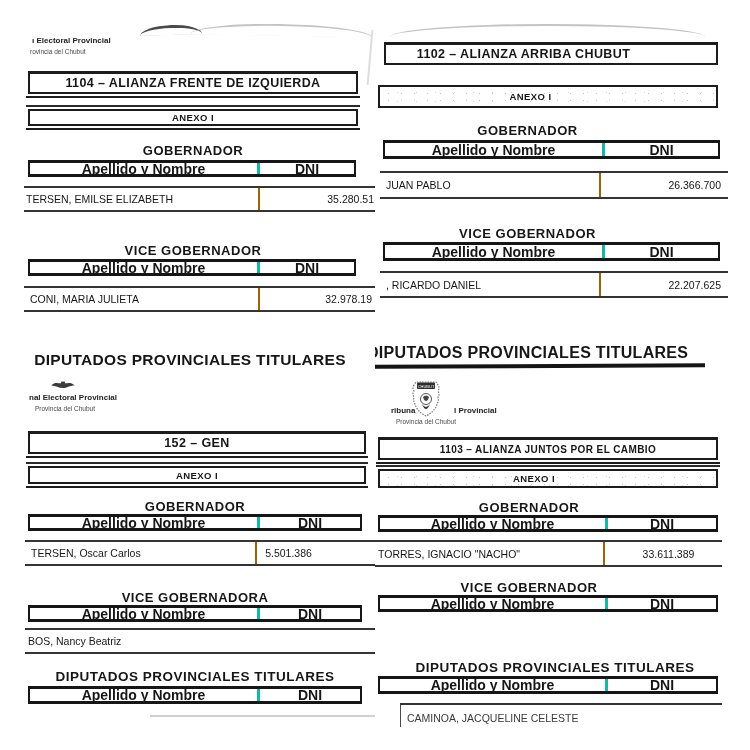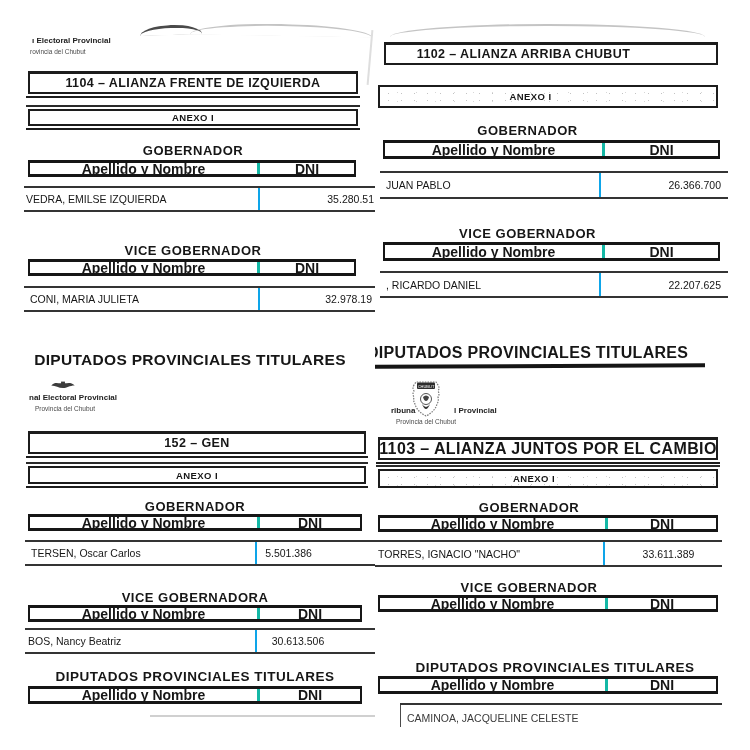--- a/index.html
+++ b/index.html
@@ -38,21 +38,21 @@
   .thead{position:absolute;display:flex;align-items:stretch;
          border:2.5px solid #161616;border-top-width:3px;border-bottom-width:3px;}
   .thead .c1,.thead .c2{display:flex;align-items:center;justify-content:center;
          font-weight:bold;font-size:14px;white-space:pre;text-align:right;}
   .thead .c2{flex:1;border-left:3px solid #14b8a6;}
 
   
   .trow{position:absolute;display:flex;align-items:stretch;
         border-top:2px solid #343434;border-bottom:2px solid #343434;}
   .trow .c1{display:flex;align-items:center;padding-left:6px;overflow:hidden;font-size:10.5px;white-space:pre;}
-  .trow .c2{flex:1;border-left:2px solid #0ea5e9;display:flex;align-items:center;
+  .trow .c2{flex:1;border-left:2px solid #a16207;display:flex;align-items:center;
             font-size:10.5px;white-space:pre;}
   .trow .c2.right{justify-content:flex-end;}
   .trow .c2.center{justify-content:center;}
 
   
   .bigdip{position:absolute;font-weight:bold;text-align:center;letter-spacing:.3px;white-space:pre;}
   .rule{position:absolute;background:#151515;}
   .faint{position:absolute;background:#d0d0d0;}
 </style>
 </head>
@@ -75,21 +75,21 @@
     <div class="box dblt dblb" style="left:28px;top:109px;width:330px;height:17px;border-top-width:2px;">
       <span class="anexotext">ANEXO I</span>
     </div>
 
     <div class="sech" style="left:28px;top:143px;width:330px;">GOBERNADOR</div>
     <div class="thead" style="left:28px;top:160px;width:328px;height:17px;">
       <div class="c1" style="width:227px;">Apellido y Nombre</div>
       <div class="c2">DNI</div>
     </div>
     <div class="trow" style="left:24px;top:186px;width:351px;height:26px;">
-      <div class="c1" style="width:234px;"><span style="margin-left:-4px;">VEDRA, EMILSE IZQUIERDA</span></div>
+      <div class="c1" style="width:234px;"><span style="margin-left:-4px;">TERSEN, EMILSE ELIZABETH</span></div>
       <div class="c2 right" style="padding-right:1px;">35.280.51</div>
     </div>
 
     <div class="sech" style="left:28px;top:243px;width:330px;">VICE GOBERNADOR</div>
     <div class="thead" style="left:28px;top:259px;width:328px;height:17px;">
       <div class="c1" style="width:227px;">Apellido y Nombre</div>
       <div class="c2">DNI</div>
     </div>
     <div class="trow" style="left:24px;top:286px;width:351px;height:26px;">
       <div class="c1" style="width:234px;"><span>CONI, MARIA JULIETA</span></div>
@@ -162,21 +162,20 @@
       <div class="c2 center" style="padding-right:55px;">5.501.386</div>
     </div>
 
     <div class="sech" style="left:28px;top:217px;width:334px;">VICE GOBERNADORA</div>
     <div class="thead" style="left:28px;top:232px;width:334px;height:17px;">
       <div class="c1" style="width:227px;">Apellido y Nombre</div>
       <div class="c2">DNI</div>
     </div>
     <div class="trow" style="left:25px;top:255px;width:350px;height:26px;">
       <div class="c1" style="width:230px;"><span style="margin-left:-3px;">BOS, Nancy Beatriz</span></div>
-      <div class="c2 center" style="padding-right:36px;">30.613.506</div>
     </div>
 
     <div class="sech" style="left:28px;top:296px;width:334px;font-size:13.5px;">DIPUTADOS PROVINCIALES TITULARES</div>
     <div class="thead" style="left:28px;top:313px;width:334px;height:18px;">
       <div class="c1" style="width:227px;">Apellido y Nombre</div>
       <div class="c2">DNI</div>
     </div>
     <div class="faint" style="left:150px;top:342px;width:225px;height:2px;"></div>
   </section>
 
@@ -187,21 +186,21 @@
       <text x="15" y="7.6" text-anchor="middle" font-size="4" font-family="Liberation Sans, sans-serif" fill="#ffffff">CHUBUT</text>
       <circle cx="15" cy="19" r="5.5" fill="none" stroke="#555" stroke-width="1"></circle>
       <path d="M11 24 q4 6 8 0 q-2 5 -4 5 q-2 0 -4 -5 Z" fill="#333"></path>
       <path d="M12 17 q3 -3 6 0 q-1 4 -3 4 q-2 0 -3 -4 Z" fill="#444"></path>
     </svg>
     <div class="orgline b" style="left:16px;top:33px;">ribuna</div>
     <div class="orgline b" style="left:79px;top:33px;">l Provincial</div>
     <div class="orgline s" style="left:21px;top:45px;">Provincia del Chubut</div>
 
     <div class="box dblb" style="left:3px;top:64px;width:340px;height:23px;">
-      <span class="titletext" style="font-size:16px;">1103 – ALIANZA JUNTOS POR EL CAMBIO</span>
+      <span class="titletext" style="font-size:10px;">1103 – ALIANZA JUNTOS POR EL CAMBIO</span>
     </div>
 
     <div class="box dblt noisy" style="left:3px;top:96px;width:340px;height:19px;border-top-width:2px;">
       <span class="anexotext" style="padding-right:28px;">ANEXO I</span>
     </div>
 
     <div class="sech" style="left:0;top:127px;width:343px;padding-right:35px;">GOBERNADOR</div>
     <div class="thead" style="left:3px;top:142px;width:340px;height:17px;">
       <div class="c1" style="width:225px;">Apellido y Nombre</div>
       <div class="c2">DNI</div>

